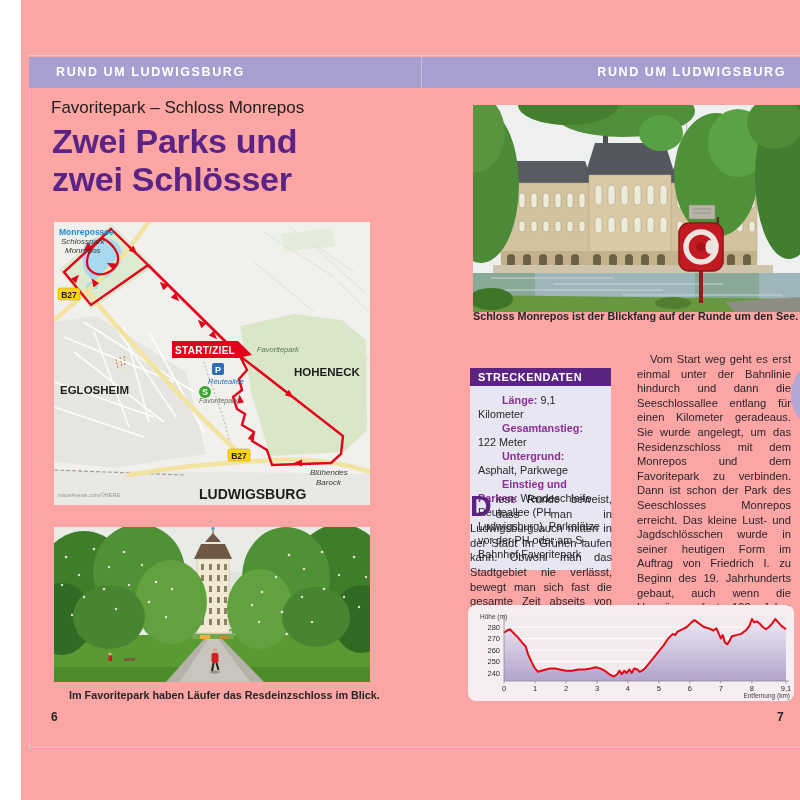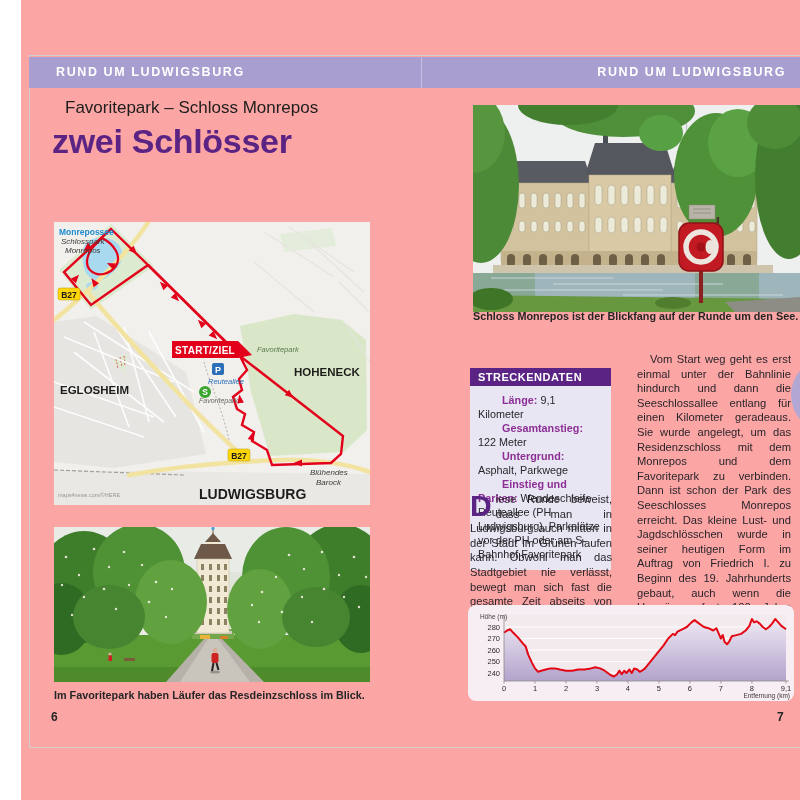--- a/index.html
+++ b/index.html
@@ -9,21 +9,21 @@
   
   .edge{position:absolute;background:#cfcfcd;}
   
   .band{position:absolute;left:8px;right:8px;top:57px;height:31px;background:#a89fd0;}
   .band .bt{position:absolute;top:0;height:31px;line-height:31px;color:#fff;font-weight:bold;
             font-size:12.5px;letter-spacing:1.6px;}
   .band .bt.l{left:27px;}
   .band .bt.r{right:27px;}
   .band .gutter{position:absolute;left:392px;top:0;width:1px;height:31px;background:rgba(255,255,255,.35);}
   
-  .kicker{left:44px;top:98px;font-size:17px;color:#1d1d1b;}
+  .kicker{left:30px;top:98px;font-size:17px;color:#1d1d1b;}
   .title{left:31px;top:122px;font-size:34px;line-height:38px;font-weight:bold;color:#5b2383;letter-spacing:-.3px;}
   .caption{font-size:10.8px;font-weight:bold;color:#262626;line-height:13px;}
   .pagenum{font-size:12px;font-weight:bold;color:#262626;}
   
   .col{position:absolute;font-size:11.2px;line-height:14.6px;text-align:justify;color:#29252a;}
   .dropcap{float:left;font-size:30px;line-height:27px;font-weight:bold;color:#5b2383;padding-right:4px;}
   .indent{text-indent:13px;}
   
   .sdbox{position:absolute;left:449px;top:368px;width:141px;}
   .sdhead{background:#5b2383;color:#fff;font-weight:bold;font-size:11px;letter-spacing:.5px;
@@ -49,20 +49,21 @@
   <div class="edge" style="left:8px;right:8px;top:747px;height:1px;"></div>
 
   <div class="band">
     <span class="bt l">RUND UM LUDWIGSBURG</span>
     <span class="bt r">RUND UM LUDWIGSBURG</span>
     <span class="gutter"></span>
   </div>
 
   <div class="abs kicker">Favoritepark – Schloss Monrepos</div>
   <div class="abs title">
+    <div>Zwei Parks und</div>
     <div>zwei Schlösser</div>
   </div>
 
   <svg class="abs" style="left:33px;top:222px;" width="316" height="283" viewBox="0 0 316 283">
     <defs>
       <polygon id="rarr" points="4.5,0 -4,3.4 -4,-3.4" fill="#e2001a"></polygon>
     </defs>
     <rect x="0" y="0" width="316" height="283" fill="#f1f0ed"></rect>
 
     <path d="M0,100 L42,94 L132,150 L152,232 L60,246 L0,240 Z" fill="#e6e5e1"></path>
@@ -264,21 +265,21 @@
       <circle cx="56" cy="127" r="1.6" fill="#d8b09a"></circle>
       <rect x="54.5" y="128.5" width="3.5" height="5.5" fill="#cc2222"></rect>
     </g>
     <g>
       <ellipse cx="161" cy="145" rx="5" ry="1.5" fill="#000" opacity=".25"></ellipse>
       <circle cx="161" cy="123.5" r="2.5" fill="#d8b09a"></circle>
       <rect x="157.5" y="126" width="7" height="10" rx="2" fill="#cc2222"></rect>
       <path d="M159.5,136 L158,144 M162.5,136 L164.5,143" stroke="#222" stroke-width="2" fill="none"></path>
     </g>
   </svg>
-  <div class="abs caption" style="left:33px;top:689px;width:330px;">Im Favoritepark haben Läufer das Resdeinzschloss im Blick.</div>
+  <div class="abs caption" style="left:48px;top:689px;width:330px;">Im Favoritepark haben Läufer das Resdeinzschloss im Blick.</div>
   <div class="abs pagenum" style="left:30px;top:710px;">6</div>
 
   <svg class="abs" style="left:452px;top:105px;" width="328" height="207" viewBox="0 0 328 207">
     <rect width="328" height="207" fill="#eef0ef"></rect>
     <line x1="212" y1="0" x2="215" y2="42" stroke="#b9bdbd" stroke-width="1"></line>
     <g>
       <path d="M24,78 L120,78 L112,56 L32,56 Z" fill="#585b62"></path>
       <path d="M194,78 L288,78 L278,56 L204,56 Z" fill="#585b62"></path>
       <rect x="130" y="28" width="5" height="10" fill="#4c4f55"></rect>
       <rect x="180" y="28" width="5" height="10" fill="#4c4f55"></rect>

